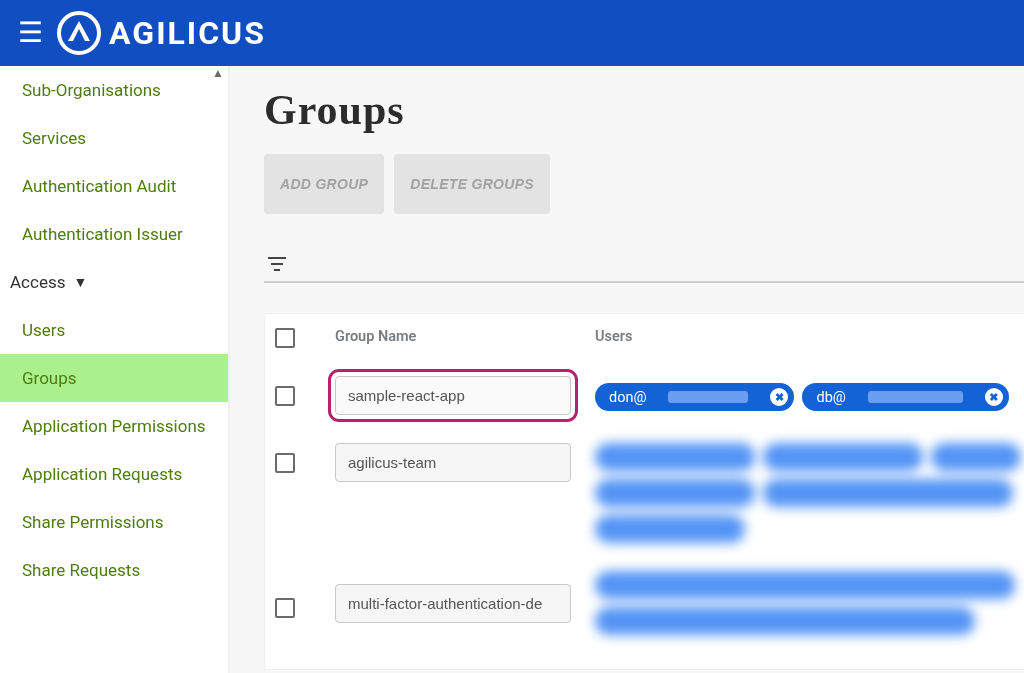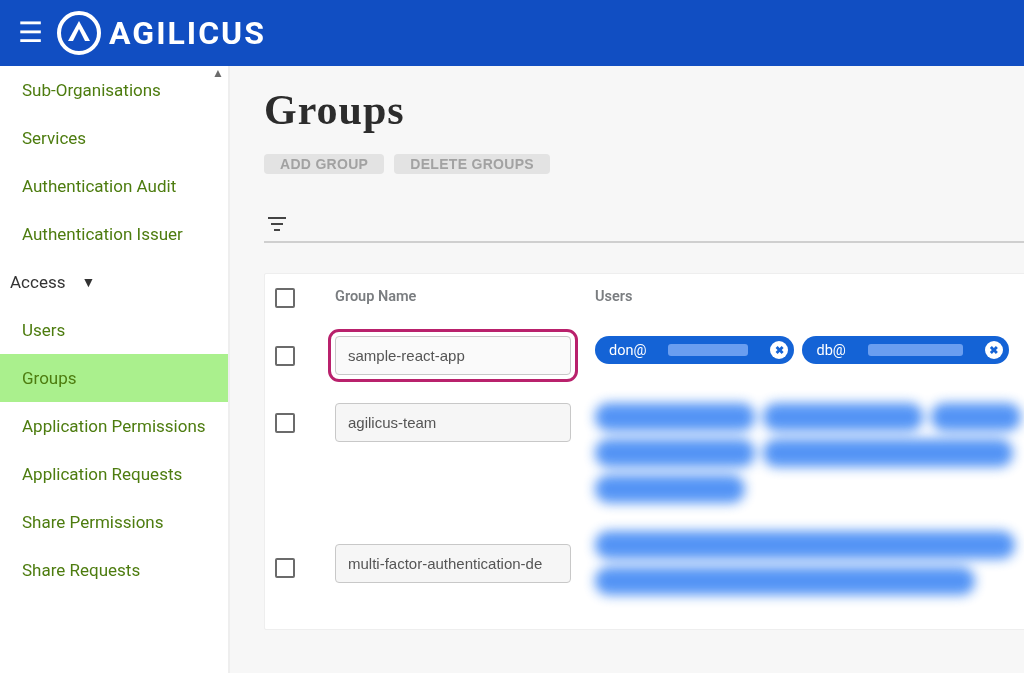--- a/index.html
+++ b/index.html
@@ -55,21 +55,21 @@
     padding:14px 16px 14px 22px;
     font-size:17px;
     color:#4d7c0f;
     cursor:pointer;
     white-space:nowrap;
   }
   .nav-heading {
     padding:14px 16px 14px 10px;
     font-size:17px;
     color:#333;
-    display:flex; align-items:center; gap:16px;
+    display:flex; align-items:center; gap:8px;
     cursor:pointer;
     text-align:right;
   }
   .nav-item.sub { padding-left:22px; }
   .nav-item.active { background: var(--sidebar-active); }
   .chevron { font-size:14px; }
 
   
   .main {
     flex:1;
@@ -85,25 +85,26 @@
     margin:0 0 20px 0;
     letter-spacing:1px;
     color:#2c2c2c;
   }
   .toolbar { display:flex; gap:10px; margin-bottom:40px;}
   .tbtn {
     background: var(--button-bg);
     color: var(--button-text);
     border:none;
     border-radius:4px;
-    padding:2px 16px;
+    padding:22px 16px;
     font-size:14px;
     font-weight:600;
     letter-spacing:0.3px;
     cursor:pointer;
+    font-style:italic;
   }
   .filter-row { border-bottom:2px solid #cfcfcf; padding:2px 0 6px 0; margin-right:-40px;}
   .filter-icon { font-size:16px; color:#444; display:inline-block; padding-left:4px;}
 
   .table-card {
     margin-top:30px;
     background: var(--card-bg);
     border:1px solid #eee;
     border-radius:2px;
     padding:0 0 20px 0;
@@ -144,20 +145,21 @@
     background: var(--chip-blue);
     color:#fff;
     border-radius:18px;
     padding:5px 6px 5px 14px;
     font-size:14.5px;
     display:inline-flex;
     align-items:center;
     gap:20px;
     cursor:pointer;
     white-space:nowrap;
+    margin-top:7px;
   }
   .chip .masked {
     display:inline-block;
     height:12px;
     background:#6a9ef0;
     border-radius:3px;
     margin:0 2px;
   }
   .chip .close {
     width:18px;height:18px;border-radius:50%;

